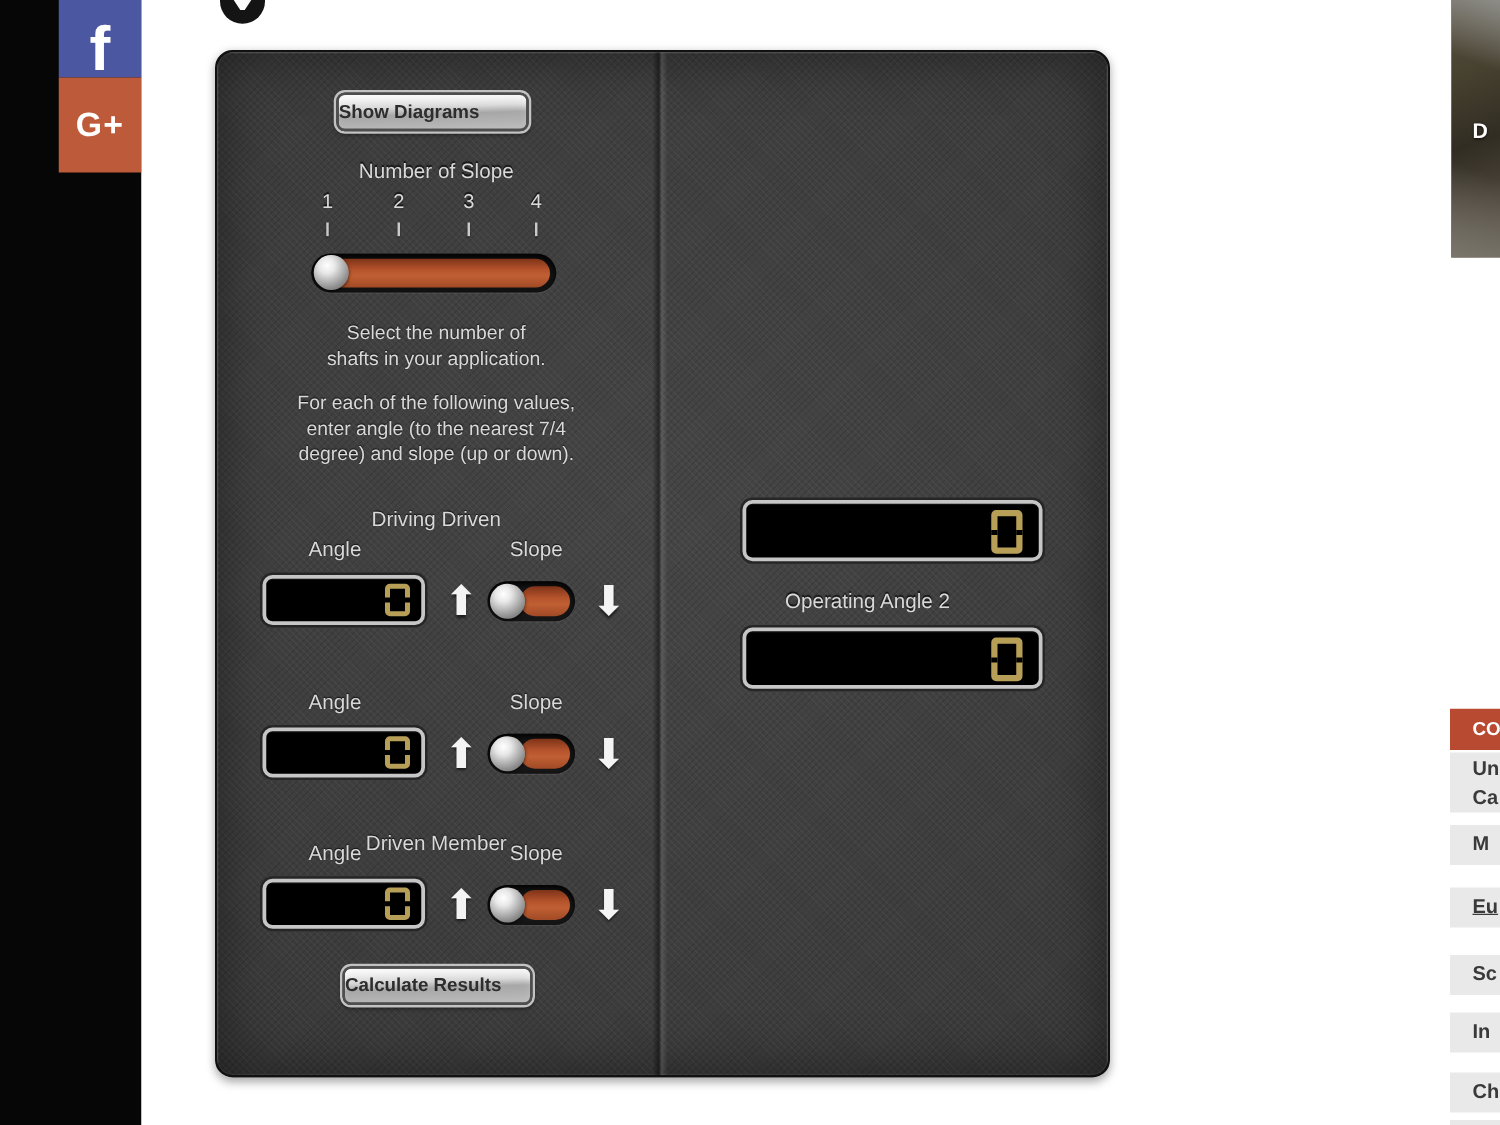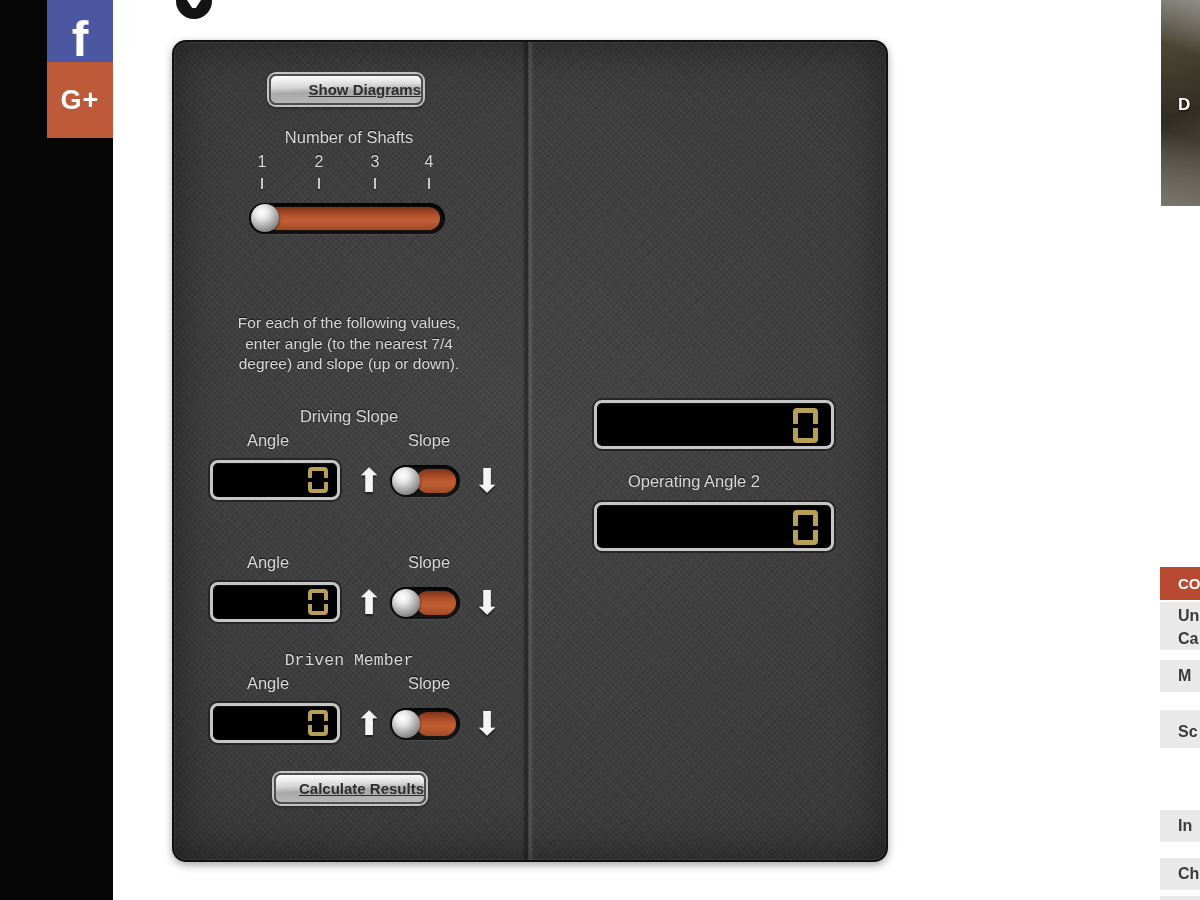--- a/index.html
+++ b/index.html
@@ -33,21 +33,21 @@
          background:linear-gradient(90deg,rgba(0,0,0,0) 0%,rgba(0,0,0,0.45) 42%,rgba(255,255,255,0.12) 62%,rgba(0,0,0,0) 100%);}
 
   .panel .txt{position:absolute;color:#d9d9d9;text-shadow:0 -1px 1px rgba(0,0,0,0.8);text-align:center;}
   .instr{white-space:pre-line;font-size:15.5px;line-height:20.5px;left:16px;width:318px;}
   .lbl{font-size:16.5px;}
 
   .metal-btn{position:absolute;border-radius:7px;cursor:pointer;
          background:linear-gradient(178deg,#f4f4f4 0%,#d4d4d4 38%,#a7a7a7 56%,#bdbdbd 100%);
          border:2px solid #4e4e4e;
          box-shadow:0 0 0 2px #c2c2c2,0 2px 4px rgba(0,0,0,0.65), inset 0 10px 10px -7px rgba(255,255,255,0.95);
-         color:#2d2d2d;font-weight:bold;font-size:15px;text-align:right;text-decoration:underline;}
+         color:#2d2d2d;font-weight:bold;font-size:15px;text-align:left;}
   .btn-show{left:95px;top:32px;width:150px;height:27px;line-height:27px;}
   .btn-calc{left:100px;top:731px;width:148px;height:27px;line-height:27px;}
 
   
   .tick-num{position:absolute;width:30px;text-align:center;font-size:16px;top:111px;}
   .tick-mark{position:absolute;width:2px;height:11px;top:136px;background:#c9c9c9;box-shadow:0 1px 1px rgba(0,0,0,.7);}
   .slider{position:absolute;left:75px;top:161px;width:196px;height:31px;border-radius:16px;background:#121212;
           box-shadow:inset 0 3px 5px rgba(0,0,0,0.9), 0 1px 0 rgba(255,255,255,0.07);cursor:pointer;}
   .slider-fill{position:absolute;left:10px;right:5px;top:4px;bottom:4px;border-radius:12px;
           background:linear-gradient(180deg,#7e3318 0%,#b5532c 38%,#c05f33 60%,#a04a26 100%);}
@@ -109,41 +109,43 @@
 
   <div class="partial-circle">
     <div class="glyph"></div>
   </div>
 
   <div class="panel">
     <div class="spine"></div>
 
     <div class="metal-btn btn-show">Show Diagrams</div>
 
-    <div class="txt lbl" style="left:16px;top:86px;width:318px;">Number of Shafts</div>
+    <div class="txt lbl" style="left:16px;top:86px;width:318px;">Number of Slope</div>
 
     <span class="txt tick-num" style="left:73px;">1</span>
     <span class="txt tick-num" style="left:130px;">2</span>
     <span class="txt tick-num" style="left:186px;">3</span>
     <span class="txt tick-num" style="left:240px;">4</span>
     <div class="tick-mark" style="left:87px;"></div>
     <div class="tick-mark" style="left:144px;"></div>
     <div class="tick-mark" style="left:200px;"></div>
     <div class="tick-mark" style="left:254px;"></div>
 
     <div class="slider">
       <div class="slider-fill"></div>
       <div class="knob"></div>
     </div>
 
+    <div class="txt instr" style="top:215px;">Select the number of
+shafts in your application.</div>
     <div class="txt instr" style="top:271px;">For each of the following values,
 enter angle (to the nearest 7/4
 degree) and slope (up or down).</div>
 
-    <div class="txt lbl" style="left:16px;top:365px;width:318px;">Driving Slope</div>
+    <div class="txt lbl" style="left:16px;top:365px;width:318px;">Driving Driven</div>
     <div class="txt lbl" style="left:44px;top:389px;width:100px;">Angle</div>
     <div class="txt lbl" style="left:205px;top:389px;width:100px;">Slope</div>
     <div class="lcd angle-input" style="top:418px;">
       <div class="seg0">
         <span class="sr">0</span>
       </div>
     </div>
     <div class="arrow" style="left:180px;top:418px;">⬆</div>
     <div class="toggle" style="top:423px;">
       <div class="bar"></div>
@@ -158,21 +160,21 @@
         <span class="sr">0</span>
       </div>
     </div>
     <div class="arrow" style="left:180px;top:540px;">⬆</div>
     <div class="toggle" style="top:545px;">
       <div class="bar"></div>
       <div class="knob"></div>
     </div>
     <div class="arrow" style="left:298px;top:540px;">⬇</div>
 
-    <div class="txt lbl" style="left:16px;top:609px;width:318px;font-family:Liberation Mono, monospace;">Driven Member</div>
+    <div class="txt lbl" style="left:16px;top:624px;width:318px;">Driven Member</div>
     <div class="txt lbl" style="left:44px;top:632px;width:100px;">Angle</div>
     <div class="txt lbl" style="left:205px;top:632px;width:100px;">Slope</div>
     <div class="lcd angle-input" style="top:661px;">
       <div class="seg0">
         <span class="sr">0</span>
       </div>
     </div>
     <div class="arrow" style="left:180px;top:661px;">⬆</div>
     <div class="toggle" style="top:666px;">
       <div class="bar"></div>
@@ -198,18 +200,18 @@
   <div class="thumb thumb1">
     <span class="cap">D</span>
   </div>
 
   <div class="rail-header">CO</div>
 
   <div class="rail-item" style="top:602px;height:48px;line-height:23px;padding-top:2px;">Un
 Ca</div>
   <div class="rail-item" style="top:660px;height:32px;line-height:32px;">M</div>
   <div class="rail-item" style="top:710px;height:32px;line-height:32px;text-decoration:underline;">Eu</div>
-  <div class="rail-item" style="top:716px;height:32px;line-height:32px;">Sc</div>
+  <div class="rail-item" style="top:764px;height:32px;line-height:32px;">Sc</div>
   <div class="rail-item" style="top:810px;height:32px;line-height:32px;">In</div>
   <div class="rail-item" style="top:858px;height:32px;line-height:32px;">Ch</div>
   <div class="rail-item" style="top:896px;height:4px;"></div>
 
 </div>
 
 </body></html>

